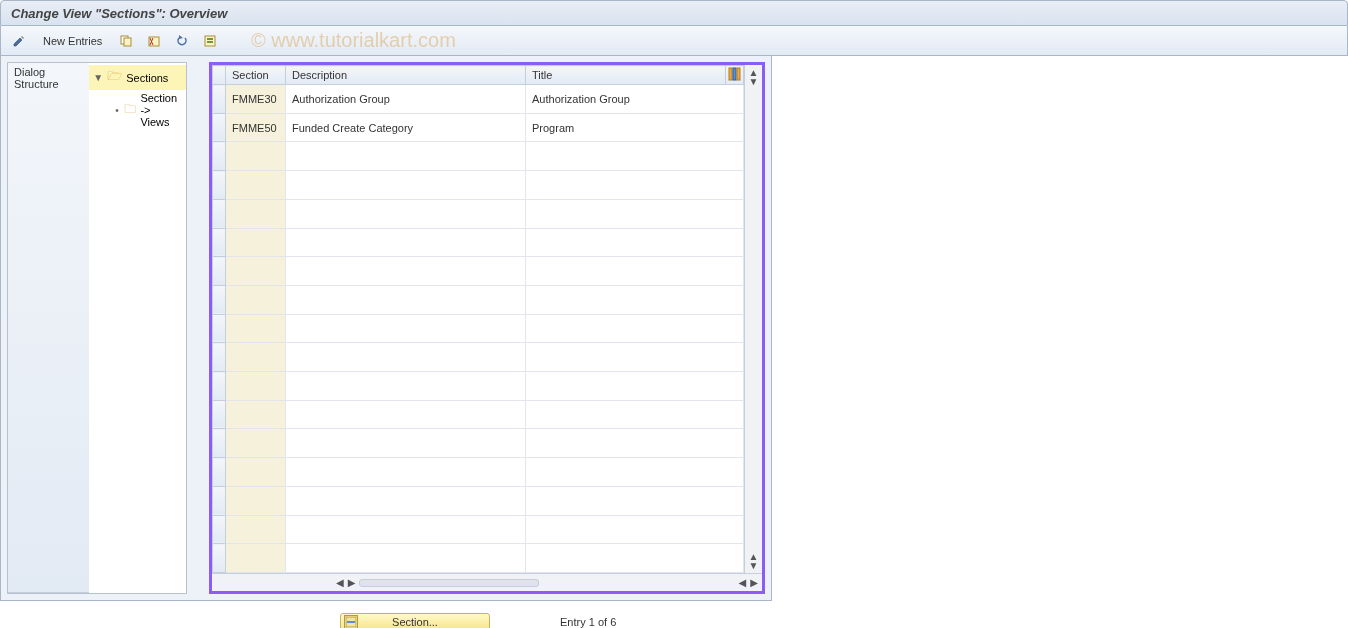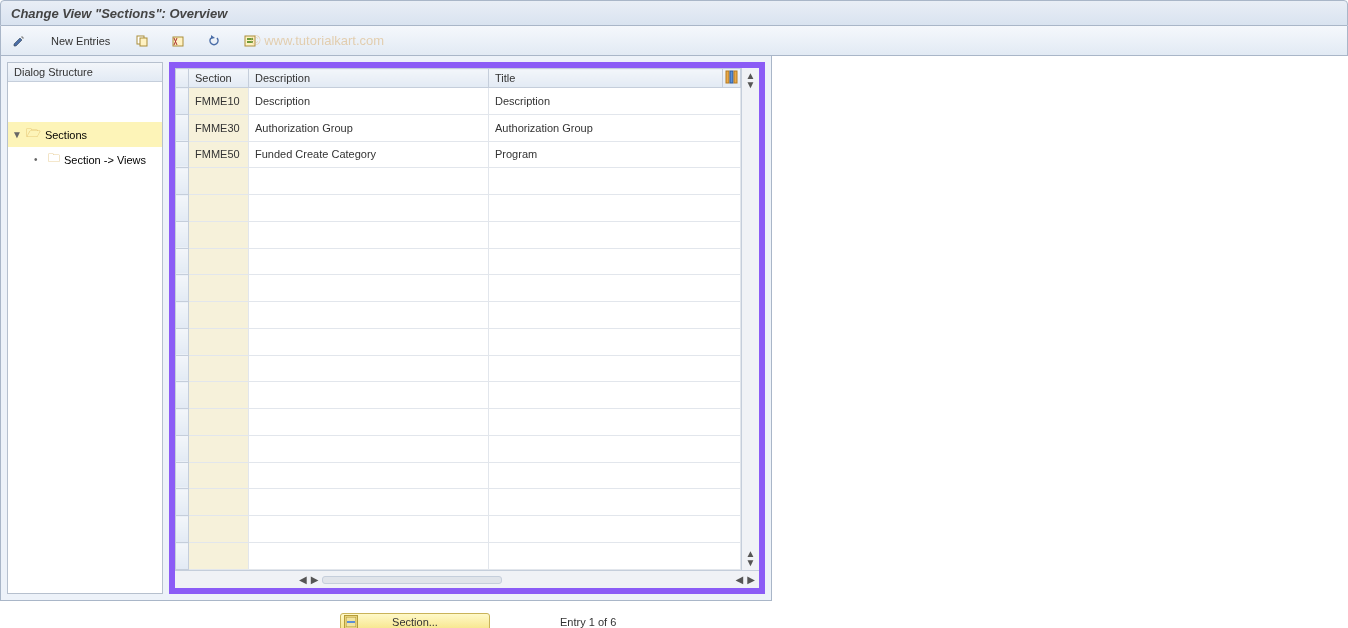--- a/index.html
+++ b/index.html
@@ -31,21 +31,21 @@
   
   .toolbar {
     background: linear-gradient(to bottom, #f5f8fc 0%, #e2eaf4 100%);
     border-left: 1px solid #a9b6c8;
     border-right: 1px solid #a9b6c8;
     border-bottom: 1px solid #a9b6c8;
     height: 30px;
     display: flex;
     align-items: center;
     padding: 0 8px;
-    gap: 16px;
+    gap: 8px;
     position: relative;
   }
   .toolbar .tb-icon {
     width: 20px;
     height: 20px;
     display: inline-flex;
     align-items: center;
     justify-content: center;
     cursor: pointer;
     border-radius: 2px;
@@ -56,44 +56,43 @@
     font-size: 11px;
     color: #333;
     cursor: pointer;
     padding: 2px 6px;
   }
   .watermark {
     position: absolute;
     left: 250px;
     color: #ddb77f;
     opacity: 0.6;
-    font-size: 13px;
+    font-size: 20px;
     pointer-events: none;
   }
   
   .content {
     display: flex;
     background: #edf2f9;
     height: 545px;
     border-left: 1px solid #a9b6c8;
     border-right: 1px solid #a9b6c8;
     border-bottom: 1px solid #a9b6c8;
     padding: 6px;
     gap: 6px;
     width: 772px;
     position: relative;
   }
   
   .tree-panel {
-    width: 156px;
+    width: 180px;
     background: #fff;
     border: 1px solid #b6c0ce;
     display: flex;
-    flex-direction: column;
-    gap: 38px;
+    flex-direction: row;
   }
   .tree-header {
     background: linear-gradient(to bottom, #f3f6fa, #e2eaf4);
     border-bottom: 1px solid #c5cedb;
     padding: 3px 6px;
     color: #333;
   }
   .tree-body {
     flex: 1;
     padding: 2px 0;
@@ -111,21 +110,22 @@
   .tree-item .expander { width: 10px; color: #666; font-size: 10px; }
   .folder-open-icon { color: #d6a84a; font-size: 12px; }
   .folder-icon { color: #d6a84a; font-size: 12px; }
 
   
   .table-panel {
     flex: 1;
     background: #edf2f9;
     display: flex;
     flex-direction: column;
-    border: 6px solid #8b5cf6;
+    border: 3px solid #8b5cf6;
+    margin-left: 16px;
   }
   .table-wrap { flex: 1; display: flex; }
   .data-table {
     border-collapse: collapse;
     font-size: 11px;
     background: #fff;
     flex: 1;
   }
   .data-table th {
     background: linear-gradient(to bottom, #f3f6fa, #e2eaf4);
@@ -299,26 +299,20 @@
             <th class="config-col">
               <svg class="config-icon-svg" viewBox="0 0 14 14">
                   <rect x="1" y="1" width="3" height="12" fill="#e9a94a" stroke="#b57b1f"></rect>
                   <rect x="5" y="1" width="3" height="12" fill="#5b8fd6" stroke="#2f5a99"></rect>
                   <rect x="9" y="1" width="3" height="12" fill="#e9a94a" stroke="#b57b1f"></rect>
                 </svg>
             </th>
           </tr>
         </thead>
         <tbody id="table-body">
-            <tr>
-              <td class="row-handle"></td>
-              <td class="section-cell">FMME10</td>
-              <td>Description</td>
-              <td colspan="2">Description</td>
-            </tr>
             <tr>
               <td class="row-handle"></td>
               <td class="section-cell">FMME30</td>
               <td>Authorization Group</td>
               <td colspan="2">Authorization Group</td>
             </tr>
             <tr>
               <td class="row-handle"></td>
               <td class="section-cell">FMME50</td>
               <td>Funded Create Category</td>

